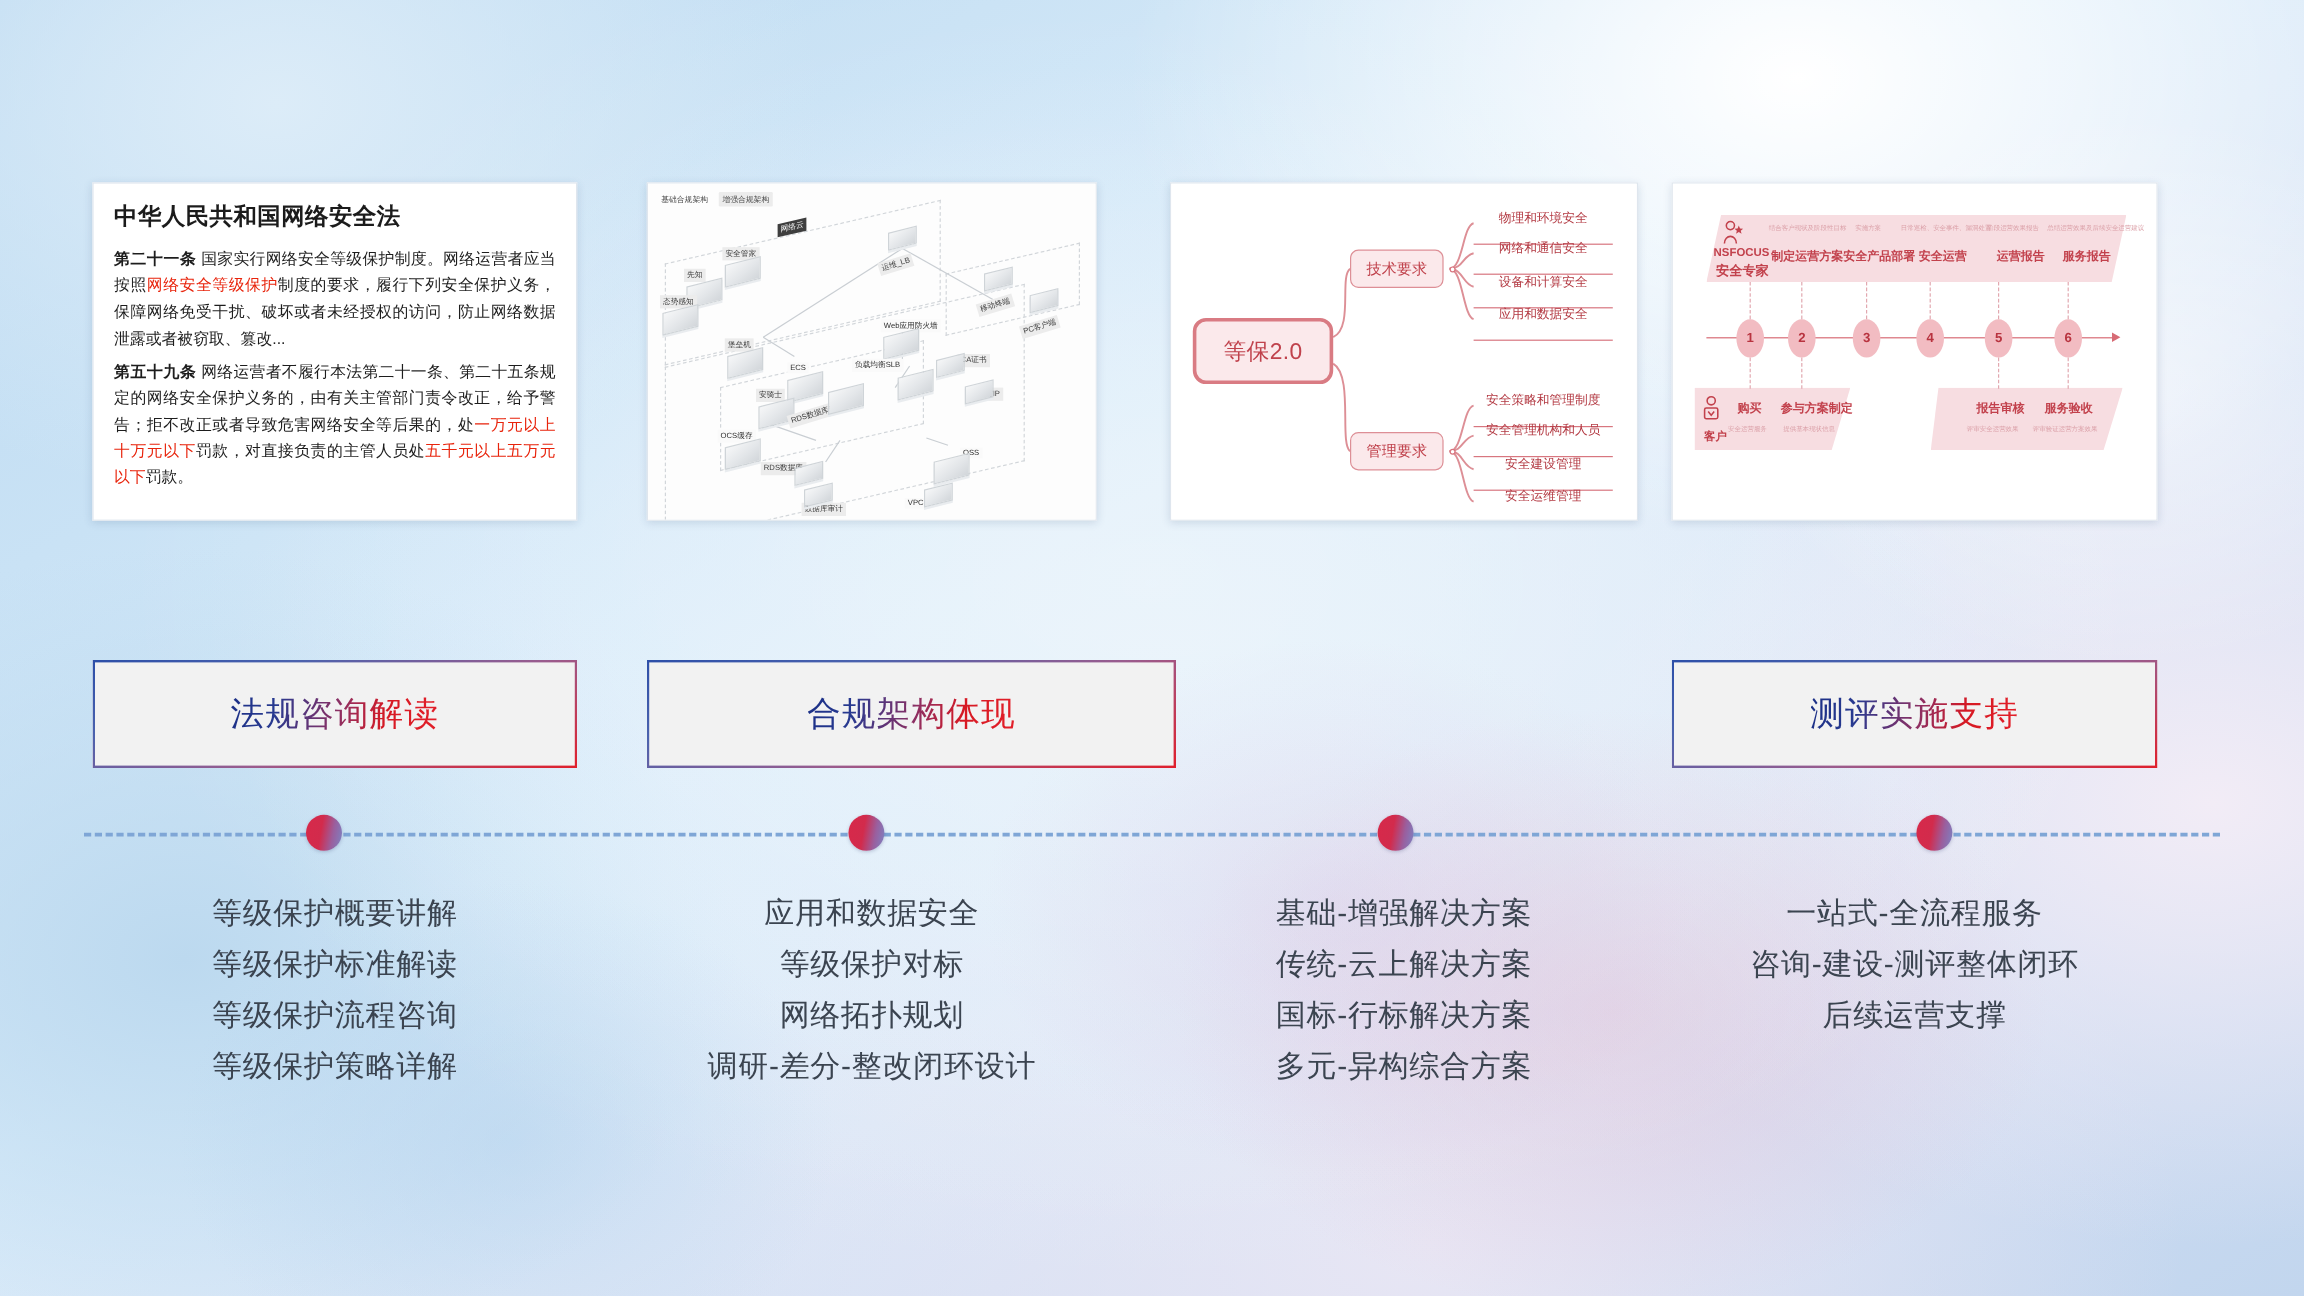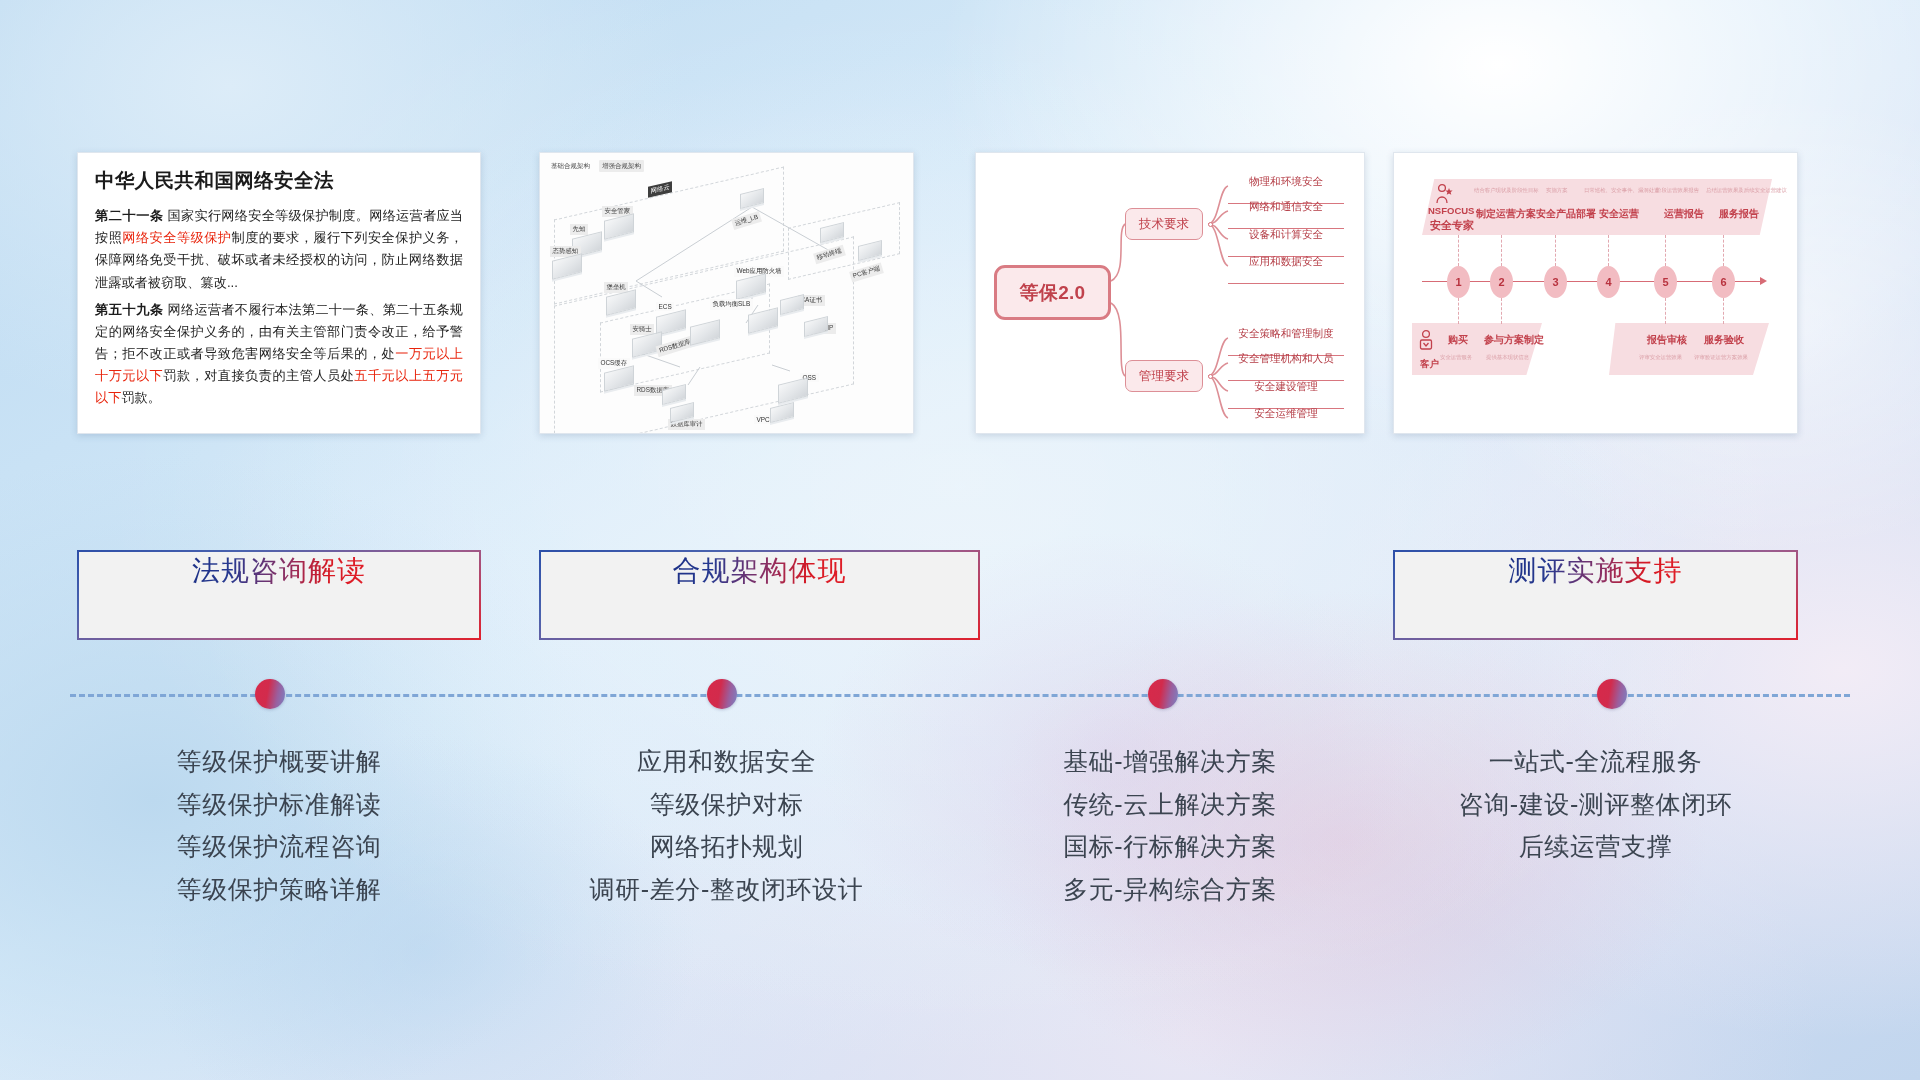--- a/index.html
+++ b/index.html
@@ -79,21 +79,21 @@
   }
   .nd .lb.white{ background:#fafafa; color:#2e2e2e; }
   .nd .lb.dark{ background:#3e3e3e; color:#fff; }
 
   
   .mind{ position:absolute; inset:0; background:#fff; }
   .mm-root{
     position:absolute; left:18px; top:112px; width:117px; height:55px;
     background:#fbe9eb; border:3px solid #d97b83; border-radius:11px;
     display:flex; align-items:center; justify-content:center;
-    color:#c0424c; font-size:19px; font-weight:700; letter-spacing:.3px;
+    color:#c0424c; font-size:19px; font-weight:400; letter-spacing:.3px;
   }
   .mm-br{
     position:absolute; width:78px; height:32px;
     background:#fbe9eb; border:1.6px solid #dd8f96; border-radius:7px;
     display:flex; align-items:center; justify-content:center;
     color:#c0424c; font-size:12.6px;
   }
   #mm-tech{ left:149px; top:55px; }
   #mm-mgmt{ left:149px; top:207px; }
   .mm-leaf{
@@ -124,21 +124,21 @@
             display:flex; align-items:center; justify-content:center; }
   .tl-t{ position:absolute; color:#c2414c; font-weight:bold; font-size:10px; white-space:nowrap; }
   .tl-s{ position:absolute; color:#dba0a8; font-size:5.4px; white-space:nowrap; }
   .tl-dash{ position:absolute; width:1px; border-left:1px dashed #e2a8b0; }
   .tl-person{ position:absolute; color:#c2414c; }
 
   
   .hbox{
     position:absolute; top:550px; height:90px;
     background:#f2f2f2;
-    display:flex; justify-content:center;
+    display:flex; align-items:center; justify-content:center;
     padding:2px;
   }
   .hbox::before{
     content:""; position:absolute; inset:0;
     padding:2px;
     background:linear-gradient(160deg,#2d4fa8 0%,#4a62ae 26%,#9a5c8e 58%,#e0202c 100%);
     -webkit-mask:linear-gradient(#000 0 0) content-box, linear-gradient(#000 0 0);
     -webkit-mask-composite:xor; mask-composite:exclude;
     pointer-events:none;
   }

